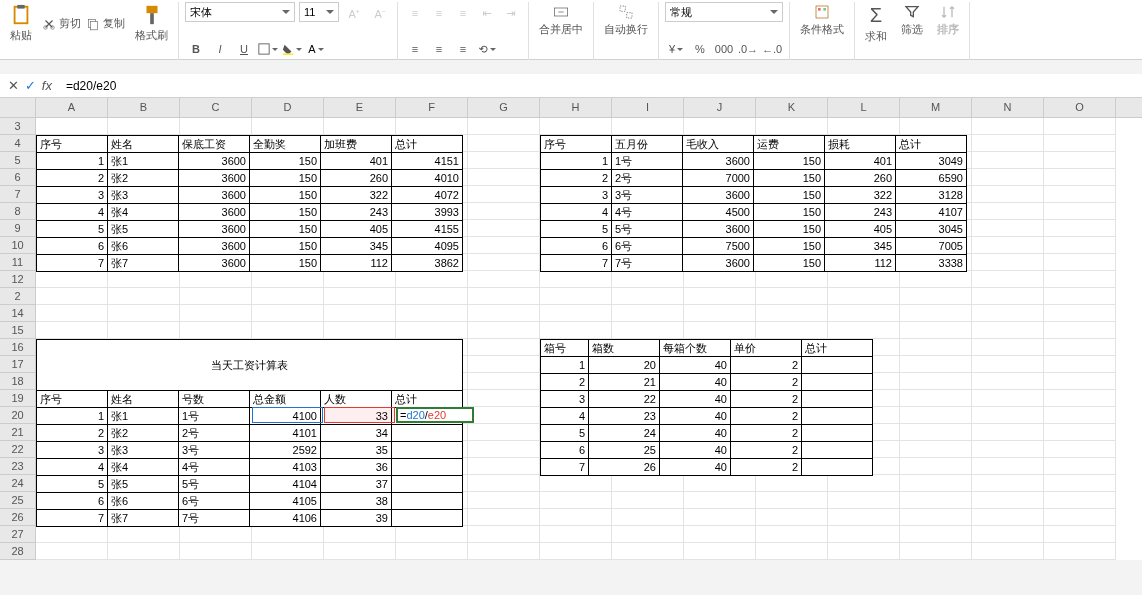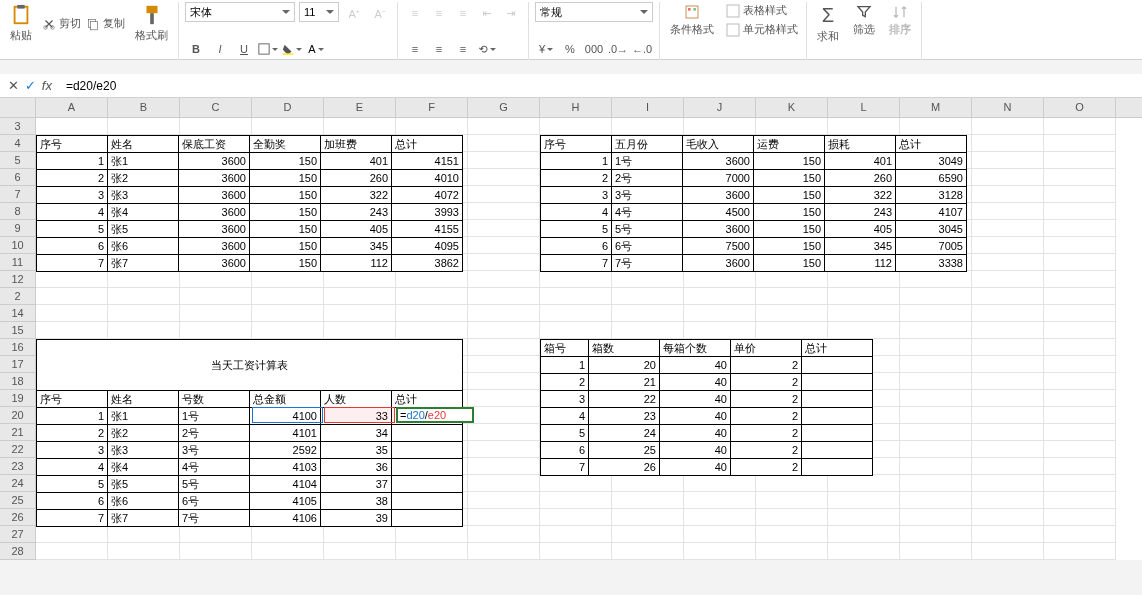--- a/index.html
+++ b/index.html
@@ -137,20 +137,38 @@
       <div class="ibtn gray">⇥</div>
     </div>
     <div class="iconrow">
       <div class="ibtn">≡</div>
       <div class="ibtn">≡</div>
       <div class="ibtn">≡</div>
       <div class="ibtn dd">⟲</div>
     </div>
   </div>
 
+  <div class="rgroup">
+    <div class="rbtn">
+      <svg viewBox="0 0 24 24">
+          <rect x="2" y="6" width="20" height="12" fill="none" stroke="#555"></rect>
+          <path d="M8 12h8" stroke="#555"></path>
+        </svg>
+      <span>合并居中</span>
+    </div>
+  </div>
+  <div class="rgroup">
+    <div class="rbtn">
+      <svg viewBox="0 0 24 24">
+          <rect x="3" y="3" width="8" height="8" fill="none" stroke="#555" stroke-dasharray="2"></rect>
+          <rect x="13" y="13" width="8" height="8" fill="none" stroke="#555" stroke-dasharray="2"></rect>
+        </svg>
+      <span>自动换行</span>
+    </div>
+  </div>
 
   <div class="rgroup">
     <div class="sel" style="min-width:90px">
         <span>常规</span>
       </div>
     <div class="iconrow">
       <div class="ibtn dd">¥</div>
       <div class="ibtn">%</div>
       <div class="ibtn">000</div>
       <div class="ibtn">.0→</div>
@@ -159,34 +177,20 @@
   </div>
 
   <div class="rgroup" style="flex-direction:row;gap:6px;align-items:flex-start;">
     <div class="rbtn">
       <svg viewBox="0 0 24 24">
           <rect x="3" y="3" width="18" height="18" fill="none" stroke="#b05a00"></rect>
           <rect x="6" y="6" width="4" height="4" fill="#e57373"></rect>
           <rect x="14" y="6" width="4" height="4" fill="#81c784"></rect>
         </svg>
       <span>条件格式</span>
-    </div>
-    <div style="display:flex;flex-direction:column;gap:2px;">
-      <div class="rmini gray">
-          <svg viewBox="0 0 14 14">
-            <rect x="1" y="1" width="12" height="12" fill="none" stroke="#bbb"></rect>
-          </svg>
-          <span>表格样式</span>
-        </div>
-      <div class="rmini gray">
-          <svg viewBox="0 0 14 14">
-            <rect x="1" y="1" width="12" height="12" fill="none" stroke="#bbb"></rect>
-          </svg>
-          <span>单元格样式</span>
-        </div>
     </div>
   </div>
 
   <div class="rgroup" style="flex-direction:row;gap:6px;">
     <div class="rbtn">
         <span style="font-size:20px">Σ</span>
         <span>求和</span>
       </div>
     <div class="rbtn">
         <svg viewBox="0 0 24 24">

